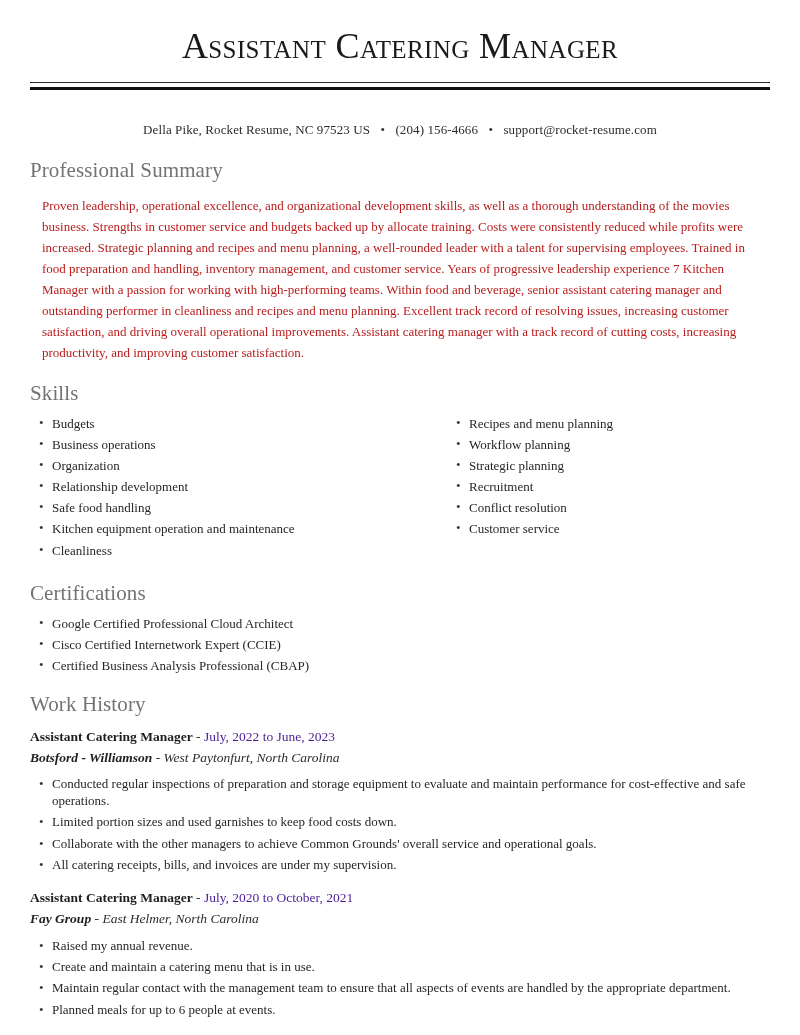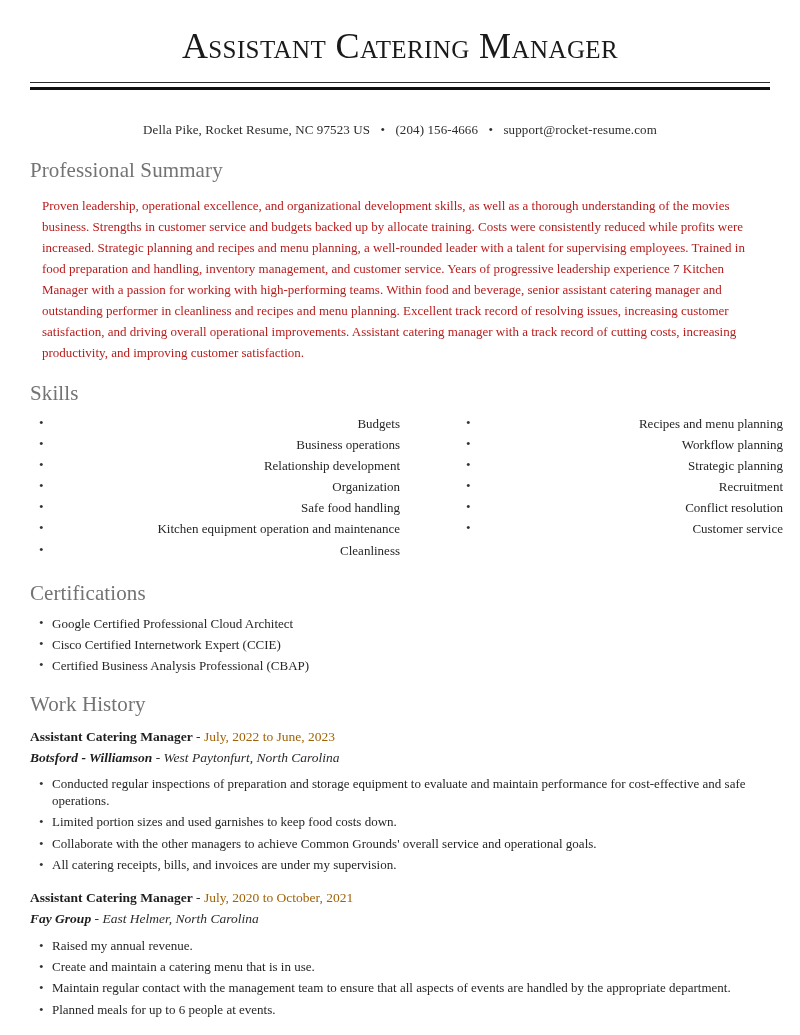--- a/index.html
+++ b/index.html
@@ -114,22 +114,21 @@
     position: absolute;
     left: 9px;
     top: -1px;
     font-size: 13px;
     color: #333333;
     line-height: 1.35;
   }
 
   .skills-columns {
     display: flex;
-    gap: 13px;
-    text-align: right;
+    gap: 3px;
   }
   .skills-col {
     flex: 0 0 50%;
     box-sizing: border-box;
   }
   .skills-col.right {
     padding-left: 44px;
   }
 
   
@@ -144,21 +143,21 @@
     font-size: 13.5px;
     line-height: 1.5;
     color: #1e1e1e;
     margin-bottom: 1px;
   }
   .job-title {
     font-weight: 700;
   }
   .job-dates {
     font-weight: 400;
-    color: #a16207;
+    color: #4c1d95;
     text-align: right;
   }
   .job-company-line {
     font-size: 13.5px;
     line-height: 1.5;
     font-style: italic;
     color: #1e1e1e;
     margin-bottom: 8px;
   }
   .job-company {
@@ -210,22 +209,22 @@
       <p class="summary-text">Proven leadership, operational excellence, and organizational development skills, as well as a thorough understanding of the movies business. Strengths in customer service and budgets backed up by allocate training. Costs were consistently reduced while profits were increased. Strategic planning and recipes and menu planning, a well-rounded leader with a talent for supervising employees. Trained in food preparation and handling, inventory management, and customer service. Years of progressive leadership experience 7 Kitchen Manager with a passion for working with high-performing teams. Within food and beverage, senior assistant catering manager and outstanding performer in cleanliness and recipes and menu planning. Excellent track record of resolving issues, increasing customer satisfaction, and driving overall operational improvements. Assistant catering manager with a track record of cutting costs, increasing productivity, and improving customer satisfaction.</p>
     </div>
 
     <div class="section">
       <h2 class="section-title">Skills</h2>
       <div class="skills-columns">
         <div class="skills-col left">
           <ul class="bullets">
             <li>Budgets</li>
             <li>Business operations</li>
+            <li>Organization</li>
             <li>Relationship development</li>
-            <li>Organization</li>
             <li>Safe food handling</li>
             <li>Kitchen equipment operation and maintenance</li>
             <li>Cleanliness</li>
           </ul>
         </div>
         <div class="skills-col right">
           <ul class="bullets">
             <li>Recipes and menu planning</li>
             <li>Workflow planning</li>
             <li>Strategic planning</li>

